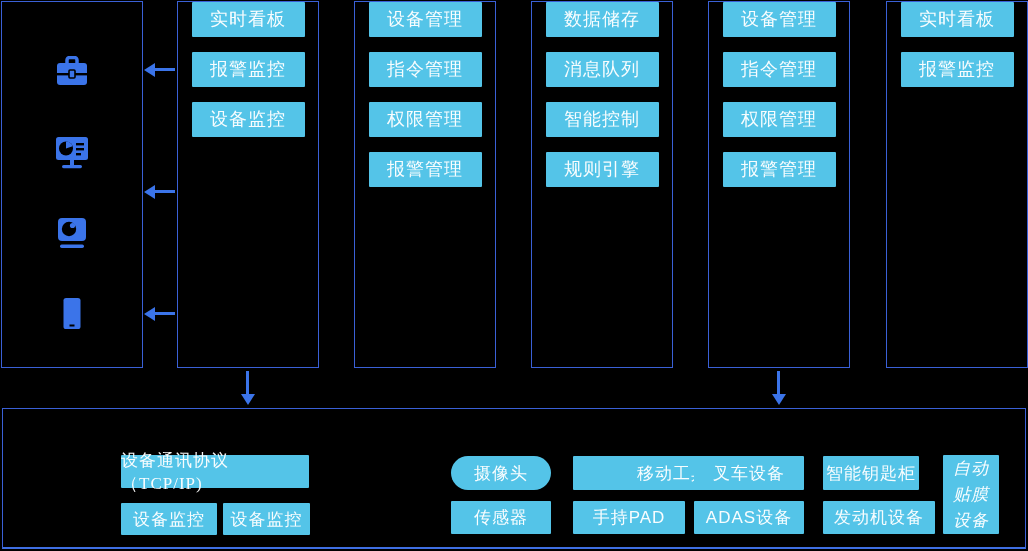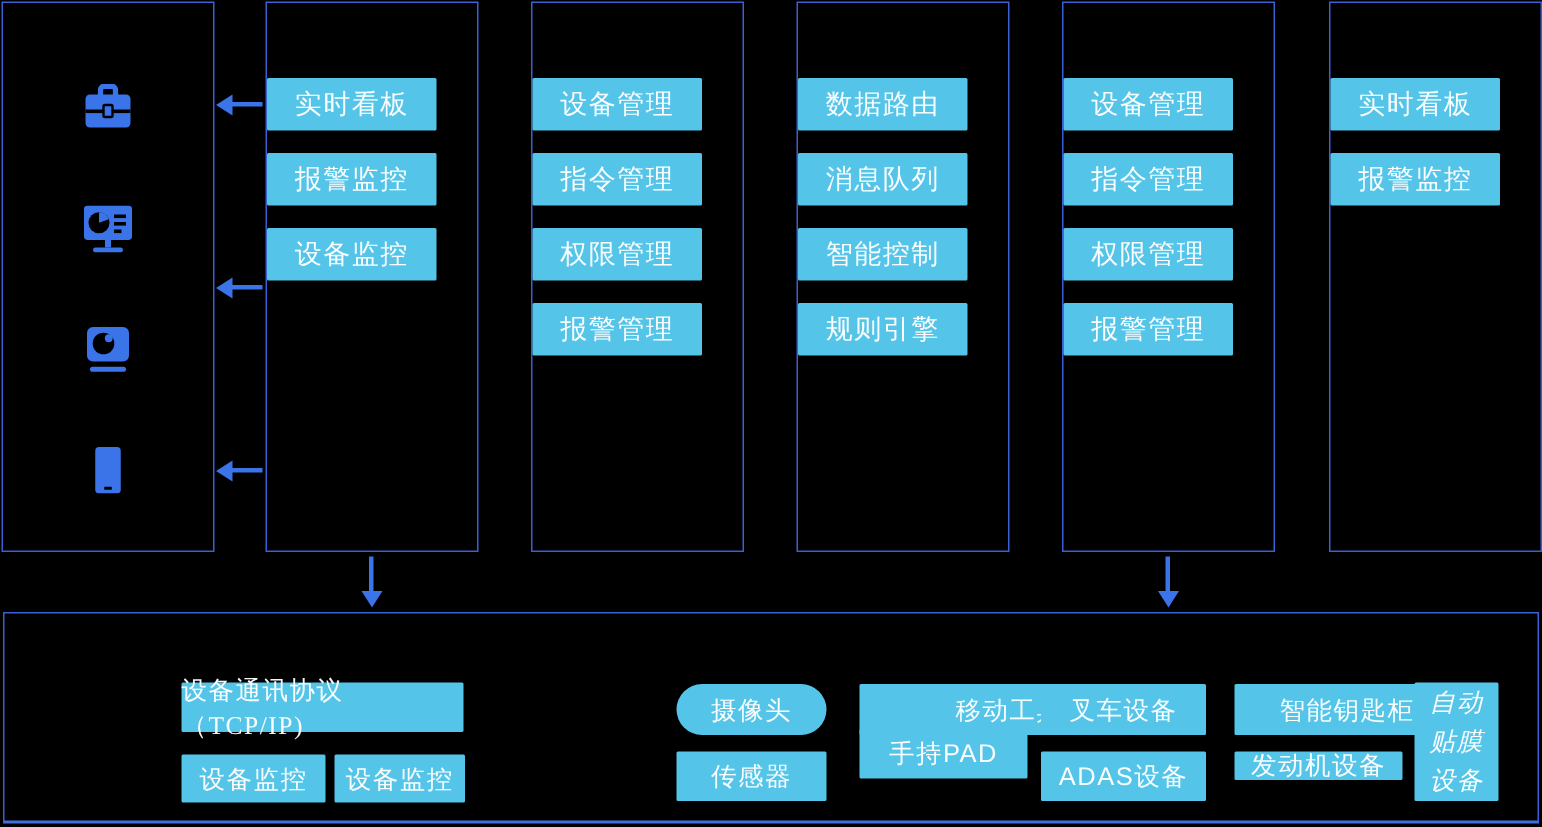--- a/index.html
+++ b/index.html
@@ -1,20 +1,20 @@
 <!DOCTYPE html>
 <html><head>
 <meta charset="utf-8">
 <style>
   html,body{margin:0;padding:0;background:#000;}
   .canvas{position:relative;width:1028px;height:551px;background:#000;
           font-family:"Liberation Sans",sans-serif;overflow:hidden;}
   .panel{position:absolute;top:1px;height:367px;border:1px solid #3a60d6;
          box-sizing:border-box;background:#000;}
-  .colbtns{display:flex;flex-direction:column;align-items:flex-start;padding-top:50px;gap:15px;}
+  .colbtns{display:flex;flex-direction:column;align-items:center;gap:15px;}
   .btn{width:113px;height:35px;line-height:35px;text-align:center;background:#54c4e8;
        color:rgba(255,255,255,.96);font-size:18px;border-radius:1px;letter-spacing:1px;}
   .chip{position:absolute;background:#54c4e8;color:rgba(255,255,255,.96);font-size:17px;
         display:flex;align-items:center;justify-content:center;border-radius:1px;letter-spacing:1px;}
   .icon{position:absolute;left:50%;transform:translateX(-50%);}
   .h-arrow{position:absolute;width:31px;height:14px;}
   .h-arrow .line{position:absolute;left:8px;top:5px;width:23px;height:3px;background:#3b74e9;}
   .h-arrow .head{position:absolute;left:0;top:0;width:0;height:0;
         border-top:7px solid transparent;border-bottom:7px solid transparent;
         border-right:11px solid #3b74e9;}
@@ -77,21 +77,21 @@
   </div>
 
   <div class="panel colbtns" style="left:354px;width:142px;">
     <div class="btn">设备管理</div>
     <div class="btn">指令管理</div>
     <div class="btn">权限管理</div>
     <div class="btn">报警管理</div>
   </div>
 
   <div class="panel colbtns" style="left:531px;width:142px;">
-    <div class="btn">数据路由</div>
+    <div class="btn">数据储存</div>
     <div class="btn">消息队列</div>
     <div class="btn">智能控制</div>
     <div class="btn">规则引擎</div>
   </div>
 
   <div class="panel colbtns" style="left:708px;width:142px;">
     <div class="btn">设备管理</div>
     <div class="btn">指令管理</div>
     <div class="btn">权限管理</div>
     <div class="btn">报警管理</div>
@@ -125,25 +125,25 @@
   </div>
 
   <div class="bottom">
     <div class="chip" style="left:118px;top:46px;width:188px;height:33px;font-family:Liberation Serif, serif;">设备通讯协议（TCP/IP)</div>
     <div class="chip" style="left:118px;top:94px;width:96px;height:32px;">设备监控</div>
     <div class="chip" style="left:220px;top:94px;width:87px;height:32px;">设备监控</div>
 
     <div class="chip" style="left:448px;top:47px;width:100px;height:34px;border-radius:17px;">摄像头</div>
     <div class="chip" style="left:570px;top:47px;width:112px;height:34px;padding-left:44px;">移动工具</div>
     <div class="chip" style="left:691px;top:47px;width:110px;height:34px;">叉车设备</div>
-    <div class="chip" style="left:820px;top:47px;width:96px;height:34px;padding-left:27px;">智能钥匙柜</div>
+    <div class="chip" style="left:820px;top:47px;width:96px;height:34px;">智能钥匙柜</div>
 
     <div class="chip" style="left:448px;top:92px;width:100px;height:33px;">传感器</div>
-    <div class="chip" style="left:570px;top:77px;width:112px;height:33px;">手持PAD</div>
+    <div class="chip" style="left:570px;top:92px;width:112px;height:33px;">手持PAD</div>
     <div class="chip" style="left:691px;top:92px;width:110px;height:33px;text-align:center;">ADAS设备</div>
-    <div class="chip" style="left:820px;top:92px;width:112px;height:19px;">发动机设备</div>
+    <div class="chip" style="left:820px;top:92px;width:112px;height:33px;">发动机设备</div>
 
     <div class="chip tall" style="left:940px;top:46px;width:56px;height:79px;">
       <span>自动贴膜设备</span>
     </div>
   </div>
 
 </div>
 
 </body></html>

